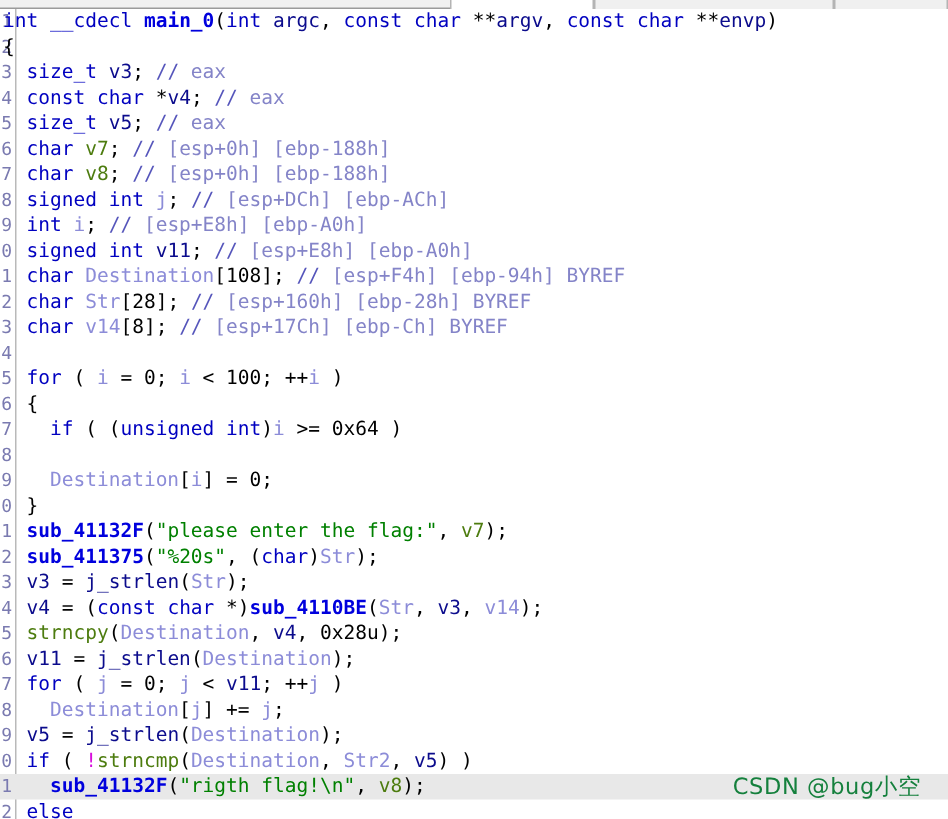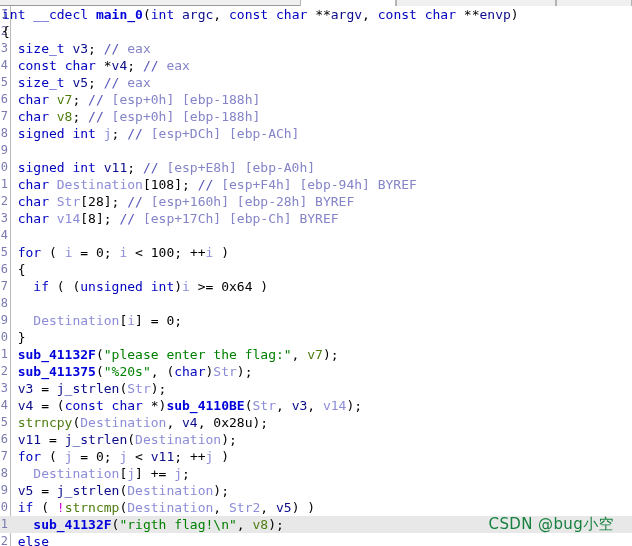--- a/index.html
+++ b/index.html
@@ -145,21 +145,21 @@
     <div class="gutter"></div>
     <div class="lines" id="lines">
         <div class="line"><span class="lnum">1</span><span class="code"><span class="kw">int</span><span class="pn"> </span><span class="kw">__cdecl</span><span class="pn"> </span><span class="fn">main_0</span><span class="pn">(</span><span class="kw">int</span><span class="pn"> </span><span class="loc">argc</span><span class="pn">,</span><span class="pn"> </span><span class="kw">const</span><span class="pn"> </span><span class="kw">char</span><span class="pn"> </span><span class="pn">*</span><span class="pn">*</span><span class="loc">argv</span><span class="pn">,</span><span class="pn"> </span><span class="kw">const</span><span class="pn"> </span><span class="kw">char</span><span class="pn"> </span><span class="pn">*</span><span class="pn">*</span><span class="loc">envp</span><span class="pn">)</span></span></div>
         <div class="line"><span class="lnum">2</span><span class="code"><span class="pn">{</span></span></div>
         <div class="line"><span class="lnum">3</span><span class="code"><span class="pn"> </span><span class="pn"> </span><span class="kw">size_t</span><span class="pn"> </span><span class="loc">v3</span><span class="pn">;</span><span class="pn"> </span><span class="cmts">//</span><span class="cmt"> eax</span></span></div>
         <div class="line"><span class="lnum">4</span><span class="code"><span class="pn"> </span><span class="pn"> </span><span class="kw">const</span><span class="pn"> </span><span class="kw">char</span><span class="pn"> </span><span class="pn">*</span><span class="loc">v4</span><span class="pn">;</span><span class="pn"> </span><span class="cmts">//</span><span class="cmt"> eax</span></span></div>
         <div class="line"><span class="lnum">5</span><span class="code"><span class="pn"> </span><span class="pn"> </span><span class="kw">size_t</span><span class="pn"> </span><span class="loc">v5</span><span class="pn">;</span><span class="pn"> </span><span class="cmts">//</span><span class="cmt"> eax</span></span></div>
         <div class="line"><span class="lnum">6</span><span class="code"><span class="pn"> </span><span class="pn"> </span><span class="kw">char</span><span class="pn"> </span><span class="arg">v7</span><span class="pn">;</span><span class="pn"> </span><span class="cmts">//</span><span class="cmt"> [esp+0h] [ebp-188h]</span></span></div>
         <div class="line"><span class="lnum">7</span><span class="code"><span class="pn"> </span><span class="pn"> </span><span class="kw">char</span><span class="pn"> </span><span class="arg">v8</span><span class="pn">;</span><span class="pn"> </span><span class="cmts">//</span><span class="cmt"> [esp+0h] [ebp-188h]</span></span></div>
         <div class="line"><span class="lnum">8</span><span class="code"><span class="pn"> </span><span class="pn"> </span><span class="kw">signed</span><span class="pn"> </span><span class="kw">int</span><span class="pn"> </span><span class="var">j</span><span class="pn">;</span><span class="pn"> </span><span class="cmts">//</span><span class="cmt"> [esp+DCh] [ebp-ACh]</span></span></div>
-        <div class="line"><span class="lnum">9</span></div>
+        <div class="line"><span class="lnum">9</span><span class="code"><span class="pn"> </span><span class="pn"> </span><span class="kw">int</span><span class="pn"> </span><span class="var">i</span><span class="pn">;</span><span class="pn"> </span><span class="cmts">//</span><span class="cmt"> [esp+E8h] [ebp-A0h]</span></span></div>
         <div class="line"><span class="lnum">10</span><span class="code"><span class="pn"> </span><span class="pn"> </span><span class="kw">signed</span><span class="pn"> </span><span class="kw">int</span><span class="pn"> </span><span class="loc">v11</span><span class="pn">;</span><span class="pn"> </span><span class="cmts">//</span><span class="cmt"> [esp+E8h] [ebp-A0h]</span></span></div>
         <div class="line"><span class="lnum">11</span><span class="code"><span class="pn"> </span><span class="pn"> </span><span class="kw">char</span><span class="pn"> </span><span class="var">Destination</span><span class="pn">[</span><span class="num">108</span><span class="pn">]</span><span class="pn">;</span><span class="pn"> </span><span class="cmts">//</span><span class="cmt"> [esp+F4h] [ebp-94h] BYREF</span></span></div>
         <div class="line"><span class="lnum">12</span><span class="code"><span class="pn"> </span><span class="pn"> </span><span class="kw">char</span><span class="pn"> </span><span class="var">Str</span><span class="pn">[</span><span class="num">28</span><span class="pn">]</span><span class="pn">;</span><span class="pn"> </span><span class="cmts">//</span><span class="cmt"> [esp+160h] [ebp-28h] BYREF</span></span></div>
         <div class="line"><span class="lnum">13</span><span class="code"><span class="pn"> </span><span class="pn"> </span><span class="kw">char</span><span class="pn"> </span><span class="var">v14</span><span class="pn">[</span><span class="num">8</span><span class="pn">]</span><span class="pn">;</span><span class="pn"> </span><span class="cmts">//</span><span class="cmt"> [esp+17Ch] [ebp-Ch] BYREF</span></span></div>
         <div class="line"><span class="lnum">14</span><span class="code"></span></div>
         <div class="line"><span class="lnum">15</span><span class="code"><span class="pn"> </span><span class="pn"> </span><span class="kw">for</span><span class="pn"> </span><span class="pn">(</span><span class="pn"> </span><span class="var">i</span><span class="pn"> </span><span class="pn">=</span><span class="pn"> </span><span class="num">0</span><span class="pn">;</span><span class="pn"> </span><span class="var">i</span><span class="pn"> </span><span class="pn">&lt;</span><span class="pn"> </span><span class="num">100</span><span class="pn">;</span><span class="pn"> </span><span class="pn">+</span><span class="pn">+</span><span class="var">i</span><span class="pn"> </span><span class="pn">)</span></span></div>
         <div class="line"><span class="lnum">16</span><span class="code"><span class="pn"> </span><span class="pn"> </span><span class="pn">{</span></span></div>
         <div class="line"><span class="lnum">17</span><span class="code"><span class="pn"> </span><span class="pn"> </span><span class="pn"> </span><span class="pn"> </span><span class="kw">if</span><span class="pn"> </span><span class="pn">(</span><span class="pn"> </span><span class="pn">(</span><span class="kw">unsigned</span><span class="pn"> </span><span class="kw">int</span><span class="pn">)</span><span class="var">i</span><span class="pn"> </span><span class="pn">&gt;</span><span class="pn">=</span><span class="pn"> </span><span class="num">0x64</span><span class="pn"> </span><span class="pn">)</span></span></div>
         <div class="line"><span class="lnum">18</span></div>
         <div class="line"><span class="lnum">19</span><span class="code"><span class="pn"> </span><span class="pn"> </span><span class="pn"> </span><span class="pn"> </span><span class="var">Destination</span><span class="pn">[</span><span class="var">i</span><span class="pn">]</span><span class="pn"> </span><span class="pn">=</span><span class="pn"> </span><span class="num">0</span><span class="pn">;</span></span></div>

